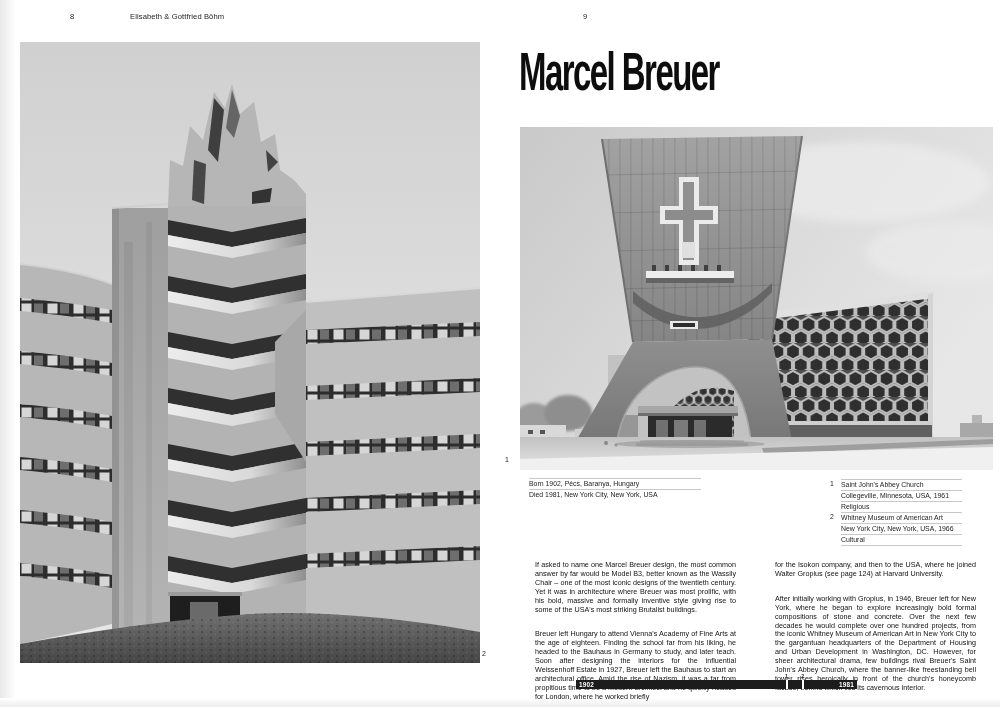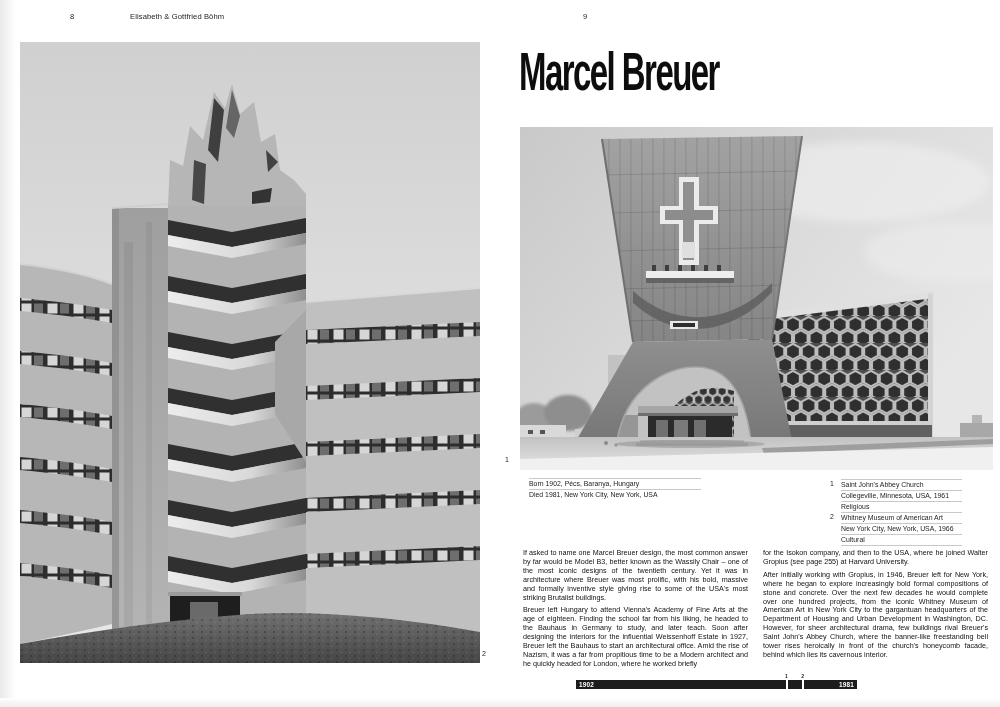--- a/index.html
+++ b/index.html
@@ -21,21 +21,21 @@
     letter-spacing:-2.5px;white-space:nowrap;transform:scaleX(.61);transform-origin:left top;color:#0d0d0d;}
   .biocap{position:absolute;left:529px;top:478px;width:172px;font-size:6.9px;line-height:10px;color:#1c1c1c;}
   .biocap .ln{border-top:1px solid #c9c9c9;}
   .bcap{position:absolute;left:830px;top:479px;width:132px;font-size:6.9px;line-height:10px;color:#1c1c1c;}
   .bcap .entry{position:relative;padding-left:11px;}
   .bcap .num{position:absolute;left:0;top:0;}
   .bcap .ln{border-top:1px solid #c9c9c9;}
   .bcap .last{border-bottom:1px solid #c9c9c9;}
   .body{position:absolute;left:519px;top:545px;width:473px;display:flex;gap:7px;}
   .col{width:233px;font-size:7.2px;line-height:8.9px;text-align:justify;color:#111;}
-  .col p{margin:4px;}
+  .col p{margin:16px;}
   .tl{position:absolute;left:576px;top:680px;width:281px;height:8.5px;background:#1c1c1c;
       display:flex;justify-content:space-between;align-items:center;padding:0 3px;box-sizing:border-box;}
   .tl .yr{color:#fff;font-size:6.4px;font-weight:bold;letter-spacing:.2px;}
   .tl .mk{position:absolute;top:0;width:1.6px;height:100%;background:#fff;}
   .tl .mk .ml{position:absolute;top:-7px;left:-1px;font-size:5px;color:#1a1a1a;font-weight:bold;}
 </style>
 </head>
 <body>
 
 <div class="page">
@@ -309,21 +309,21 @@
       <div class="ln last">Cultural</div>
     </div>
   </div>
 
   <div class="body">
     <div class="col">
       <p>If asked to name one Marcel Breuer design, the most common answer by far would be Model B3, better known as the Wassily Chair – one of the most iconic designs of the twentieth century. Yet it was in architecture where Breuer was most prolific, with his bold, massive and formally inventive style giving rise to some of the USA's most striking Brutalist buildings.</p>
       <p>Breuer left Hungary to attend Vienna's Academy of Fine Arts at the age of eighteen. Finding the school far from his liking, he headed to the Bauhaus in Germany to study, and later teach. Soon after designing the interiors for the influential Weissenhoff Estate in 1927, Breuer left the Bauhaus to start an architectural office. Amid the rise of Nazism, it was a far from propitious time to be a Modern architect and he quickly headed for London, where he worked briefly</p>
     </div>
     <div class="col">
-      <p>for the Isokon company, and then to the USA, where he joined Walter Gropius (see page 255) at Harvard University.</p>
+      <p>for the Isokon company, and then to the USA, where he joined Walter Gropius (see page 124) at Harvard University.</p>
       <p>After initially working with Gropius, in 1946, Breuer left for New York, where he began to explore increasingly bold formal compositions of stone and concrete. Over the next few decades he would complete over one hundred projects, from the iconic Whitney Museum of American Art in New York City to the gargantuan headquarters of the Department of Housing and Urban Development in Washington, DC. However, for sheer architectural drama, few buildings rival Breuer's Saint John's Abbey Church, where the banner-like freestanding bell tower rises heroically in front of the church's honeycomb facade, behind which lies its cavernous interior.</p>
     </div>
   </div>
 
   <div class="tl">
     <span class="yr">1902</span>
     <span class="yr">1981</span>
     <div class="mk" style="left: 74.7%;">
       <span class="ml">1</span>
     </div>

